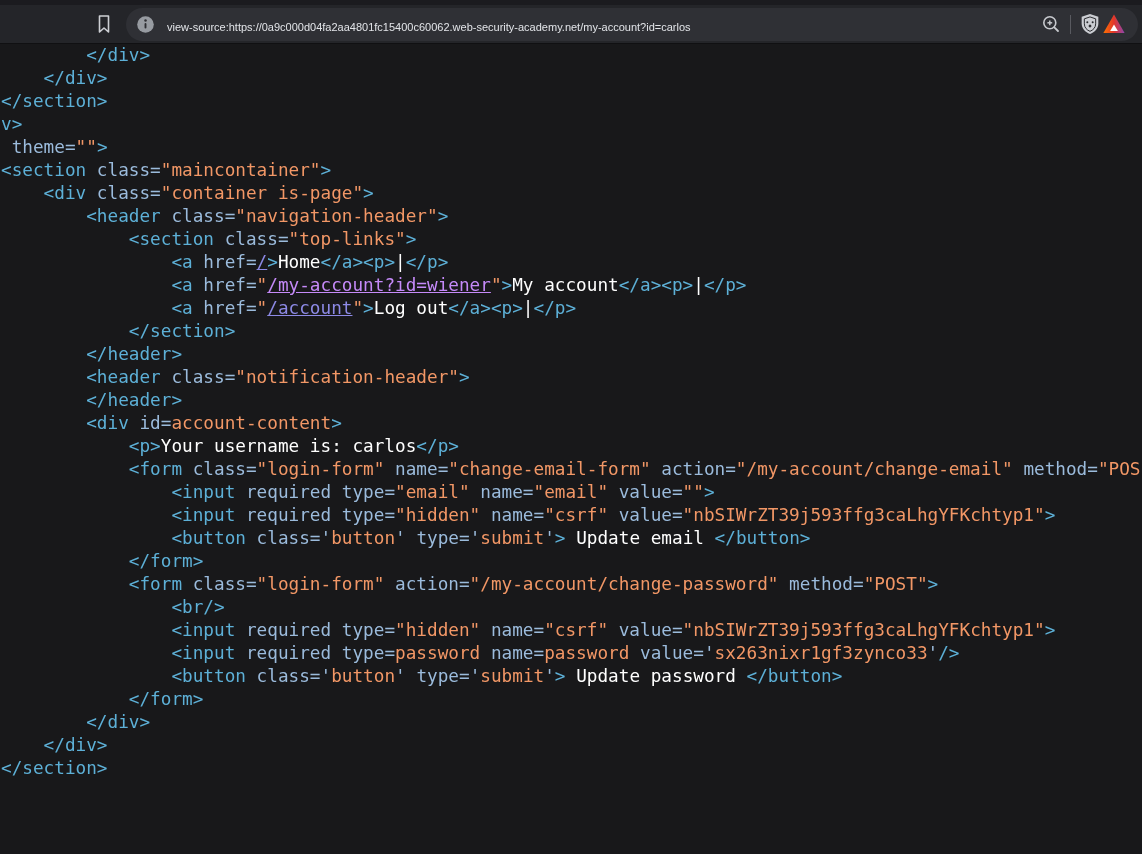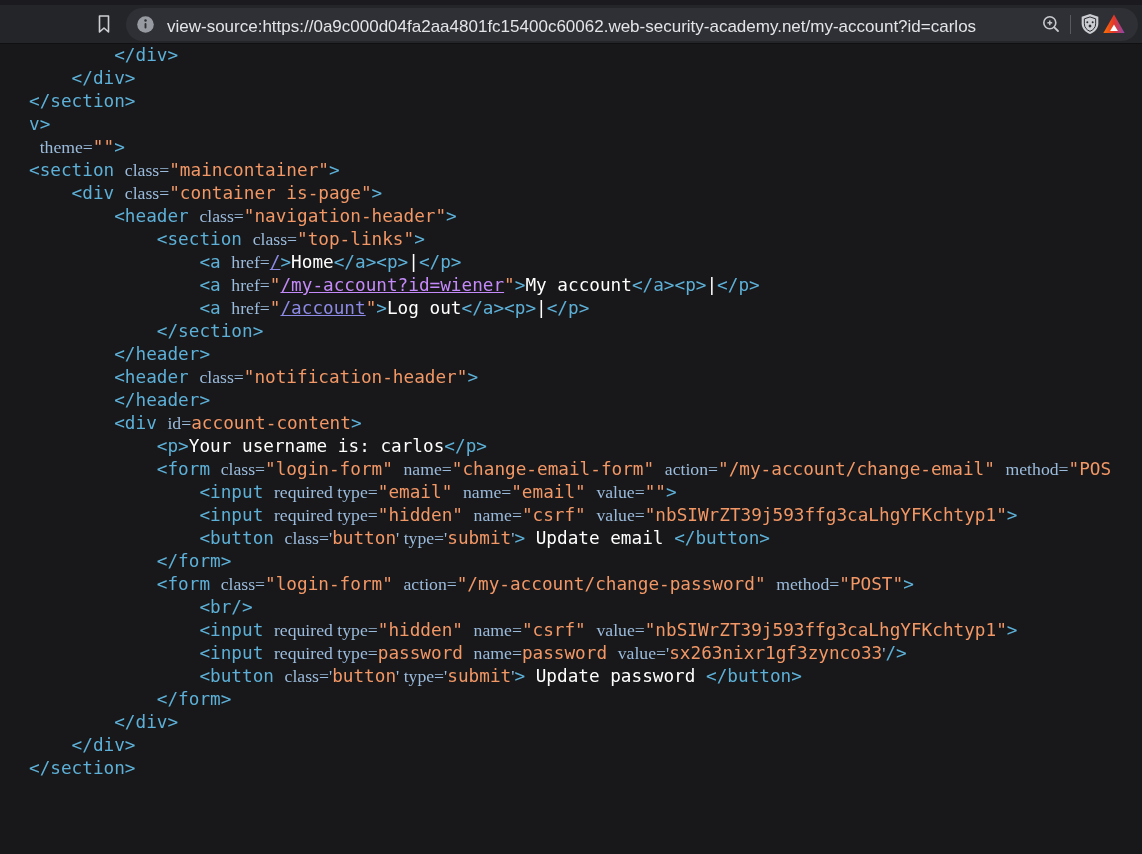--- a/index.html
+++ b/index.html
@@ -36,41 +36,41 @@
     align-items:center;
     padding:0 12px 0 5px;
     min-width:0;
   }
   .site-info {
     display:flex; align-items:center; justify-content:center;
     width:28px; height:28px; flex:0 0 auto; cursor:pointer;
   }
   .url {
     font-family:"Liberation Sans", sans-serif;
-    font-size:17px;
+    font-size:11px;
     color: var(--url-text, #e2e4e8);
     white-space:nowrap;
     overflow:hidden;
     margin-left:8px;
     flex:0 1 auto;
     margin-top:6px;
   }
   .omni-spacer { flex:1 1 auto; }
   .omni-sep {
     width:1px; height:19px; background:#595a60; margin:0 7px; flex:0 0 auto;
   }
   
   .code {
     padding-left:1px;
     font-size:17.7px;
     line-height:23px;
   }
-  .code-line { white-space:pre; height:23px;padding-left:28px; }
+  .code-line { white-space:pre; height:23px; }
   .tk-t { color: var(--syntax-tag, #5db0d7); }
-  .tk-a { color: var(--syntax-attr, #9bbbdc); font-family: Liberation Serif, serif; }
+  .tk-a { color: var(--syntax-attr, #9bbbdc); }
   .tk-v { color: var(--syntax-value, #f29766); }
   .tk-x { color: var(--syntax-text, #ffffff); font-weight:400; }
   .tk-l { color: var(--syntax-link, #8d8ae6); text-decoration:underline; cursor:pointer; }
   .tk-V { color: var(--syntax-link-visited, #c58af9); text-decoration:underline; cursor:pointer; }
 </style>
 </head>
 <body>
 
 <div>
   <div class="titlebar"></div>

